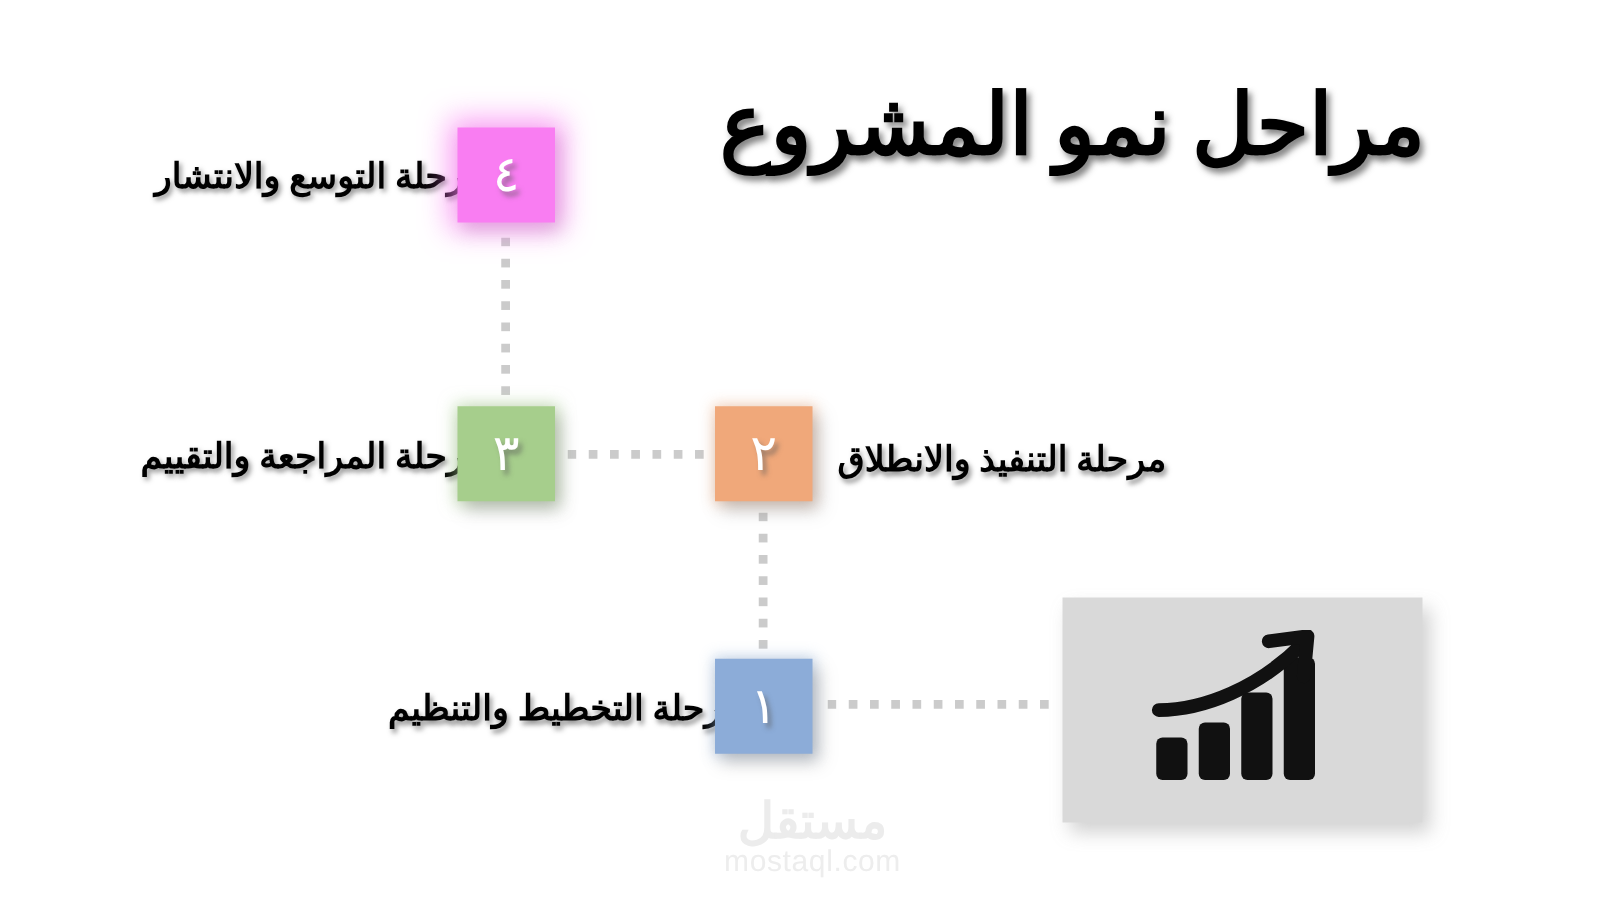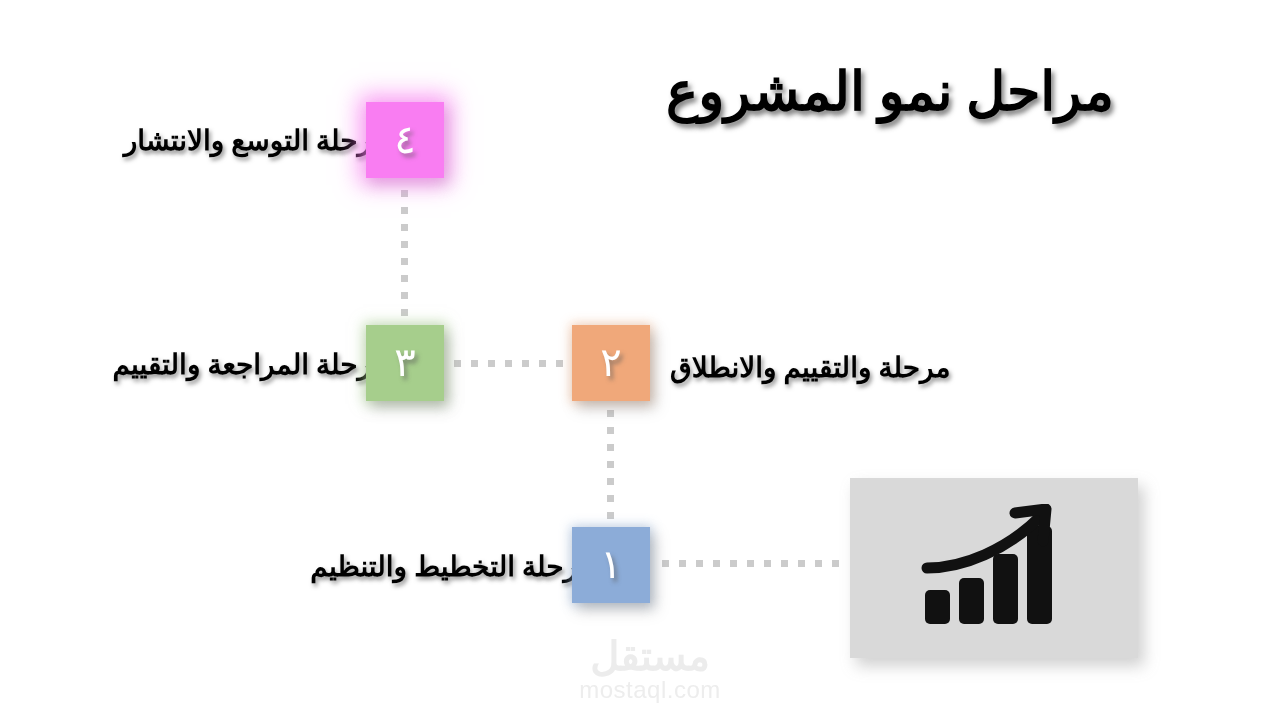--- a/index.html
+++ b/index.html
@@ -19,21 +19,21 @@
     overflow: hidden;
   }
 
   
   #title {
     position: absolute;
     top: 60px;
     left: 640px;
     width: 500px;
     text-align: center;
-    font-size: 54px;
+    font-size: 68px;
     font-weight: 700;
     color: #000000;
     direction: rtl;
     white-space: nowrap;
     text-shadow: 3px 4px 5px rgba(110,110,110,0.85);
   }
 
   
   .stage-box {
     position: absolute;
@@ -184,21 +184,21 @@
   <div class="stage-label label4">مرحلة التوسع والانتشار</div>
 
   <div class="stage-box box3">
     <span>٣</span>
   </div>
   <div class="stage-label label3">مرحلة المراجعة والتقييم</div>
 
   <div class="stage-box box2">
     <span>٢</span>
   </div>
-  <div class="stage-label label2">مرحلة والتقييم والانطلاق</div>
+  <div class="stage-label label2">مرحلة التنفيذ والانطلاق</div>
 
   <div class="stage-box box1">
     <span>١</span>
   </div>
   <div class="stage-label label1">مرحلة التخطيط والتنظيم</div>
 
   <div id="icon-panel">
     <span>
       <svg width="150" height="128" viewBox="0 0 150 128" aria-hidden="true">
 

